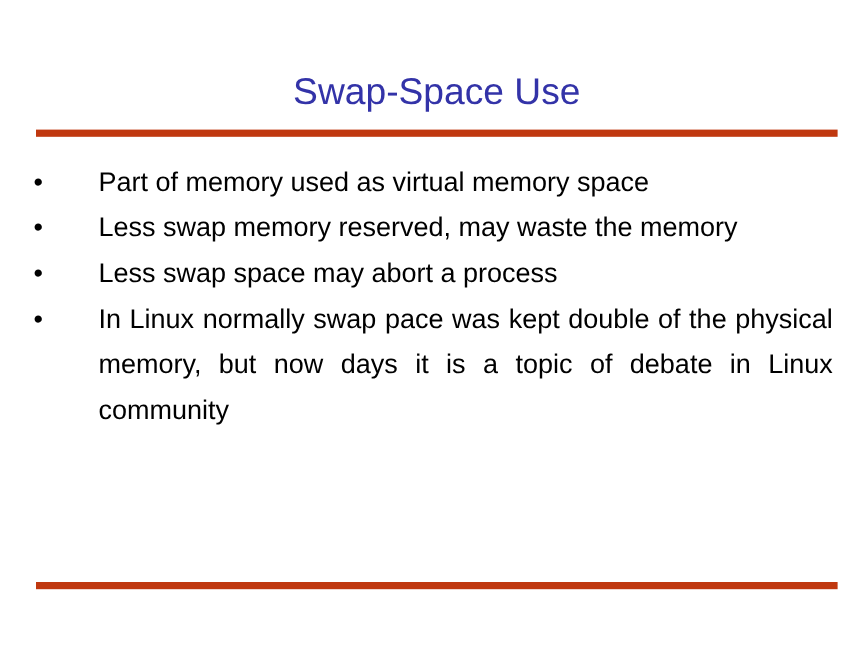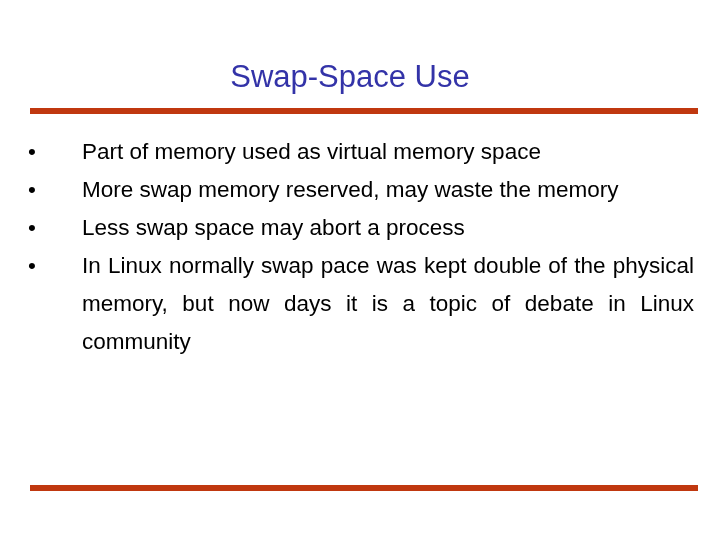--- a/index.html
+++ b/index.html
@@ -15,21 +15,21 @@
     height: 540px;
     background: #ffffff;
     overflow: hidden;
     font-family: "Liberation Sans", sans-serif;
     -webkit-font-smoothing: none;
   }
 
   
   .slide-title {
     position: absolute;
-    left: 16px;
+    left: 30px;
     top: 37px;
     width: 668px;
     text-align: center;
     font-family: "Liberation Sans", sans-serif;
     font-size: 31px;
     font-weight: normal;
     line-height: 38px;
     color: #3333a8;
     letter-spacing: 0px;
     white-space: nowrap;
@@ -103,21 +103,21 @@
 
   <ul class="body-list">
 
     <li class="bullet-item justify-last-left" style="color: rgb(0, 0, 0);">
       <span class="bullet-dot">•</span>
       <span class="bullet-text">Part of memory used as virtual memory space</span>
     </li>
 
     <li class="bullet-item justify-last-left" style="color: rgb(0, 0, 0);">
       <span class="bullet-dot">•</span>
-      <span class="bullet-text">More swap memory reserved, may waste the memory</span>
+      <span class="bullet-text">Less swap memory reserved, may waste the memory</span>
     </li>
 
     <li class="bullet-item justify-last-left" style="color: rgb(0, 0, 0);">
       <span class="bullet-dot">•</span>
       <span class="bullet-text">Less swap space may abort a process</span>
     </li>
 
     <li class="bullet-item justify-last-left" style="color: rgb(0, 0, 0);">
       <span class="bullet-dot">•</span>
       <span class="bullet-text">In Linux normally swap pace was kept double of the physical memory, but now days it is a topic of debate in Linux community</span>

